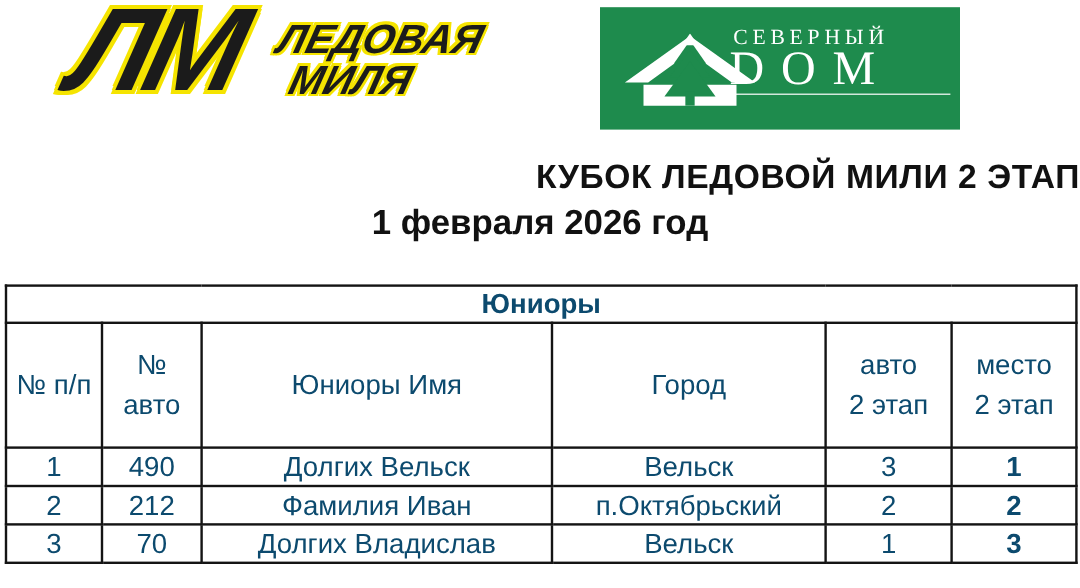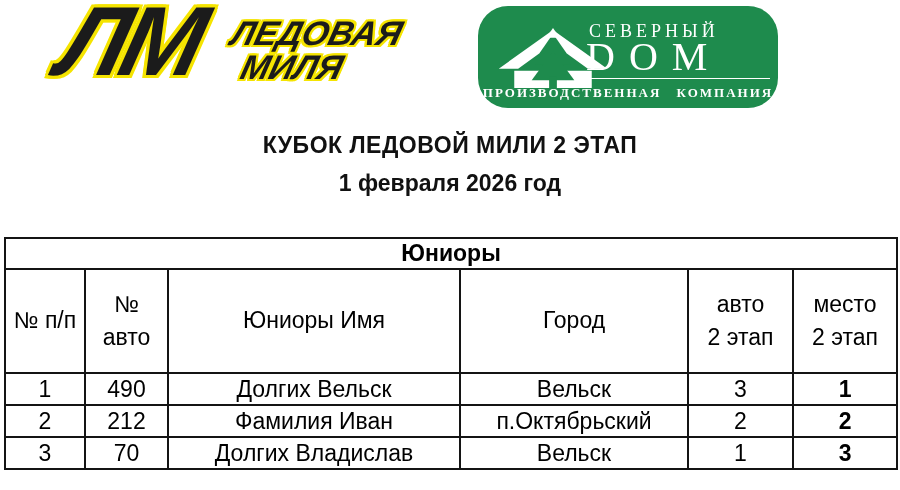--- a/index.html
+++ b/index.html
@@ -48,24 +48,23 @@
     font-size:34px; line-height:1;
     text-shadow:
       -2px -2px 0 #f5e400, 2px -2px 0 #f5e400,
       -2px  2px 0 #f5e400, 2px  2px 0 #f5e400,
       -2px  0   0 #f5e400, 2px  0   0 #f5e400,
        0   -2px 0 #f5e400, 0    2px 0 #f5e400;
   }
 
   
   .sd-logo {
-    position:absolute; left:478px; top:6px;
+    position:absolute; left:500px; top:6px;
     width:300px; height:102px;
     background:#1e8b4d;
-    border-radius:30px;
   }
   .sd-house { position:absolute; left:16px; top:22px; width:118px; height:62px; }
   .sd-top {
     position:absolute; left:111px; top:16px;
     font-family:"Liberation Serif", serif;
     font-size:18px; letter-spacing:4px; line-height:1;
     color:#ffffff; white-space:nowrap;
   }
   .sd-main {
     position:absolute; left:108px; top:31px;
@@ -80,33 +79,33 @@
   .sd-sub {
     position:absolute; left:0; right:0; top:79px;
     text-align:center;
     font-family:"Liberation Serif", serif;
     font-weight:bold;
     font-size:13px; letter-spacing:2px; word-spacing:10px;
     color:#ffffff; white-space:nowrap;
   }
 
   
-  .doc-title { position:absolute; left:0; width:900px; top:134px; text-align:center;
-    font-weight:bold; font-size:23px; line-height:1; letter-spacing:0.5px; color:#111; }
+  .doc-title { position:absolute; left:0; width:900px; top:134px; text-align:right;
+    font-weight:bold; font-size:28px; line-height:1; letter-spacing:0.5px; color:#111; }
   .doc-subtitle { position:absolute; left:0; width:900px; top:172px; text-align:center;
-    font-weight:bold; font-size:23px; line-height:1; color:#111; }
+    font-weight:bold; font-size:29px; line-height:1; color:#111; }
 
   
   .results {
     position:absolute; left:4px; top:237px;
     width:892px;
     border-collapse:collapse;
     table-layout:fixed;
     font-size:23px;
-    color:#000000;
+    color:#0c4a6e;
   }
   .results th, .results td {
     border:2px solid #141414;
     text-align:center;
     vertical-align:middle;
     padding:0;
     overflow:hidden;
     white-space:nowrap;
   }
   .results .group-row th { height:31px; font-weight:bold; font-size:23px; }
@@ -137,21 +136,20 @@
       <polygon points="60,6 74,26 46,26" fill="#1e8b4d"></polygon>
       <polygon points="60,14 78,38 42,38" fill="#1e8b4d"></polygon>
       <polygon points="60,24 82,54 38,54" fill="#1e8b4d"></polygon>
       <rect x="56" y="50" width="8" height="12" fill="#1e8b4d"></rect>
 
       <polygon points="60,0 53,10 67,10" fill="#ffffff"></polygon>
     </svg>
     <div class="sd-top">СЕВЕРНЫЙ</div>
     <div class="sd-main">DOM</div>
     <div class="sd-underline"></div>
-    <div class="sd-sub">ПРОИЗВОДСТВЕННАЯ КОМПАНИЯ</div>
   </div>
 
   <div class="doc-title">КУБОК ЛЕДОВОЙ МИЛИ 2 ЭТАП</div>
   <div class="doc-subtitle">1 февраля 2026 год</div>
 
   <table class="results">
     <colgroup>
       <col style="width:80px">
       <col style="width:83px">
       <col style="width:292px">

